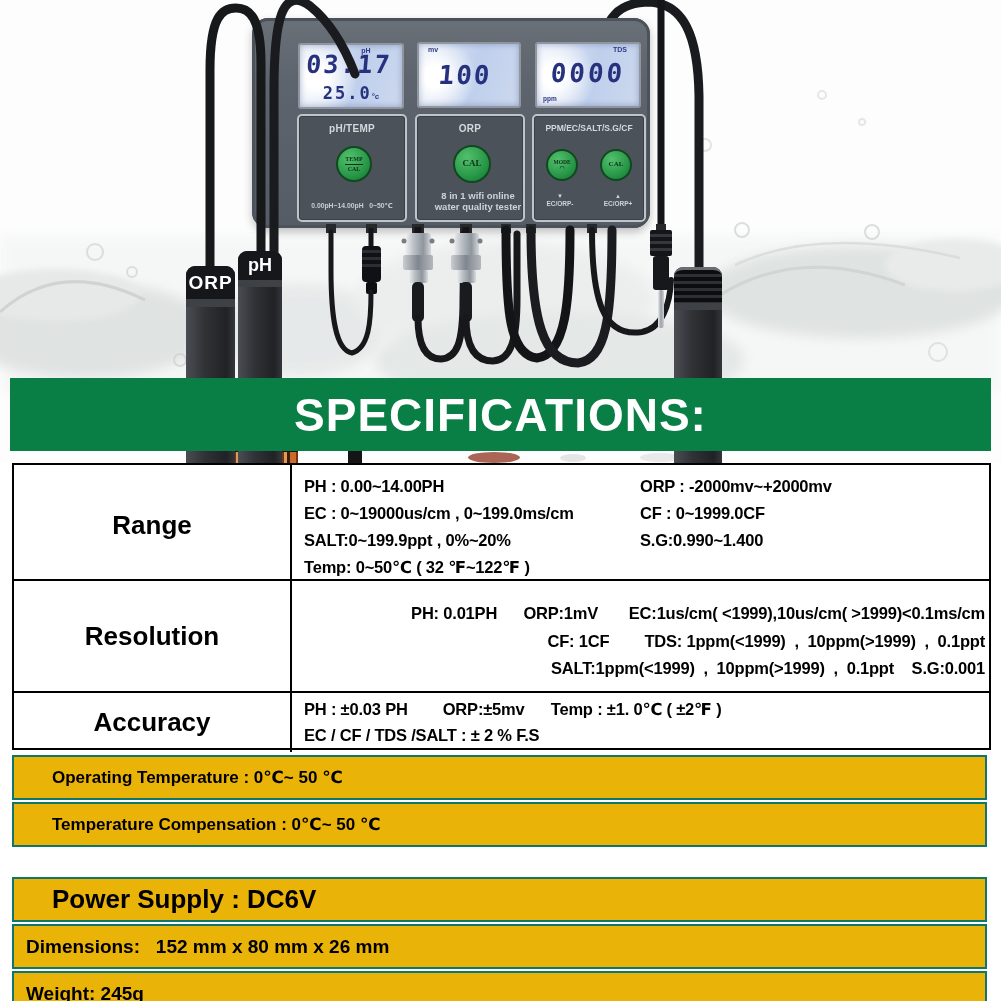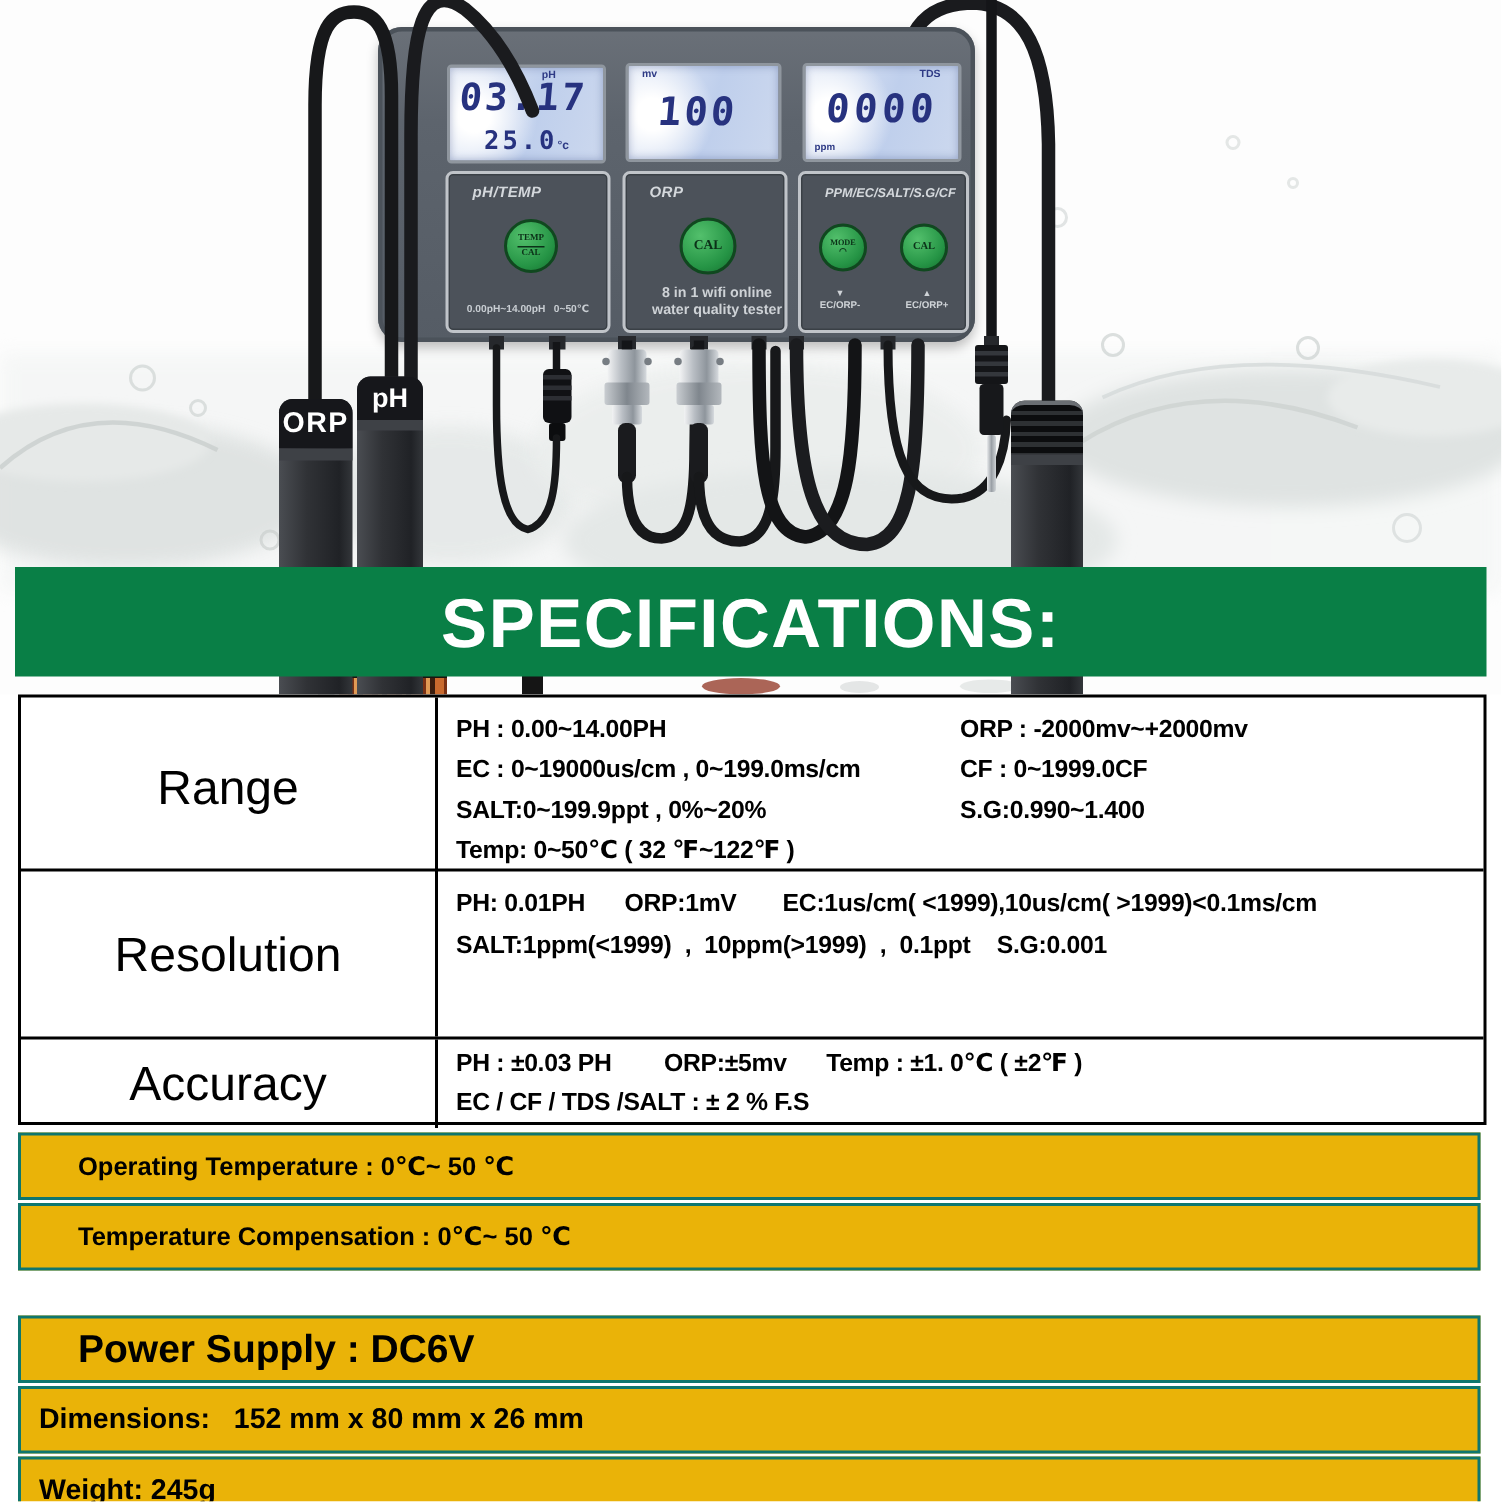--- a/index.html
+++ b/index.html
@@ -24,22 +24,22 @@
   .lcd1 .u-top{left:60%;top:2px;} .lcd2 .u-top{left:9px;top:2px;} .lcd3 .u-top{right:12px;top:2px;}
   .lcd3 .u-bot{left:6px;bottom:4px;font-size:6.5px;}
   .lcd1 .main{position:absolute;left:0;right:4px;top:5px;text-align:center;font-size:25px;}
   .lcd1 .subrow{position:absolute;left:0;right:0;bottom:3px;text-align:center;font-size:17px;}
   .lcd1 .subrow .u2{font-size:8px;font-weight:bold;color:#2e3a85;transform:none;letter-spacing:0;}
   .lcd2 .main{position:absolute;left:0;right:8px;top:16px;text-align:center;font-size:26px;}
   .lcd3 .main{position:absolute;left:0;right:0;top:14px;text-align:center;font-size:26px;letter-spacing:3px;}
   .panel{position:absolute;top:96px;height:104px;background:#4c525a;border:2px solid #c0c4c9;
          border-radius:5px;box-shadow:inset 0 0 0 1px #3a4046;}
   .p1{left:45px;width:106px;} .p2{left:163px;width:106px;} .p3{left:280px;width:110px;}
-  .ptitle{position:absolute;left:16px;right:0;top:7px;text-align:left;font-size:10px;font-weight:bold;
-          color:#d4d8dc;letter-spacing:.3px;font-style:italic;}
+  .ptitle{position:absolute;left:0;right:0;top:7px;text-align:center;font-size:10px;font-weight:bold;
+          color:#d4d8dc;letter-spacing:.3px;}
   .p3 .ptitle{font-size:8.5px;letter-spacing:0;}
   .btn{position:absolute;border-radius:50%;
        background:radial-gradient(circle at 35% 30%,#53c06c,#259445 65%,#166f2f 100%);
        border:2px solid #10481f;color:#0b3118;font-weight:bold;text-align:center;
        display:flex;flex-direction:column;align-items:center;justify-content:center;line-height:1.05;font-family:Liberation Serif, serif;}
   .btn-tempcal{left:37px;top:30px;width:32px;height:32px;font-size:6px;}
   .btn-tempcal .dl{width:18px;border-top:1px solid #0b3118;margin:1px 0;}
   .btn-cal2{left:36px;top:29px;width:34px;height:34px;font-size:9px;}
   .btn-mode{left:12px;top:33px;width:28px;height:28px;font-size:5.5px;}
   .btn-cal3{right:12px;top:33px;width:28px;height:28px;font-size:7px;}
@@ -77,27 +77,27 @@
   .bit-blob2{left:560px;top:454px;width:26px;height:8px;border-radius:50%;background:#d8dcdb;opacity:.7;}
   .bit-blob3{left:640px;top:453px;width:40px;height:9px;border-radius:50%;background:#dde1e0;opacity:.7;}
   
   .banner{position:absolute;left:10px;top:378px;width:981px;height:73px;background:#097f46;z-index:10;
           display:flex;align-items:center;justify-content:center;}
   .banner span{color:#fff;font-size:46px;font-weight:bold;letter-spacing:1px;}
   
   .main-table{position:absolute;left:12px;top:463px;width:975px;border:2px solid #000;background:#fff;z-index:11;}
   .trow{display:grid;grid-template-columns:278px 1fr;}
   .trow+.trow{border-top:2px solid #000;}
-  .tlabel{display:flex;align-items:center;justify-content:center;font-size:32px;color:#000;
-          border-right:2px solid #000;}
+  .tlabel{display:flex;align-items:center;justify-content:center;font-size:26px;color:#000;
+          border-right:2px solid #000;font-weight:bold;}
   .tcontent{padding:8px 4px 4px 12px;font-weight:bold;font-size:16.5px;color:#000;letter-spacing:-0.2px;}
   .r-range{height:114px;} .r-res{height:110px;} .r-acc{height:55px;}
   .range-grid{display:grid;grid-template-columns:336px 1fr;line-height:27px;}
   .line{white-space:pre;line-height:27px;}
-  .r-res .tcontent{padding-top:8px;} .r-res .line{line-height:27.5px;}
+  .r-res .tcontent{padding-top:19px;text-align:right;} .r-res .line{line-height:27.5px;}
   .r-acc .tcontent{padding-top:3px;} .r-acc .line{line-height:26px;}
   
   .info-rows{position:absolute;left:12px;top:755px;width:975px;z-index:11;}
   .info-row{height:41px;border:2px solid #0f766e;margin-top:2px;display:flex;align-items:center;
             padding-left:38px;font-weight:bold;color:#000;white-space:pre;background:#eab308;}
   .info-row:first-child{margin-top:0;}
   .fs17{font-size:17px;} .fs21{font-size:26px;margin-top:30px;} .fs19{font-size:19px;padding-left:12px;}
 </style>
 </head>
 <body>
@@ -314,20 +314,21 @@
           <span class="line">SALT:0~199.9ppt , 0%~20%</span>
           <span class="line">S.G:0.990~1.400</span>
           <span class="line">Temp: 0~50℃ ( 32 ℉~122℉ )</span>
         </div>
       </div>
     </div>
     <div class="trow r-res">
       <div class="tlabel">Resolution</div>
       <div class="tcontent">
         <div class="line">PH: 0.01PH      ORP:1mV       EC:1us/cm( &lt;1999),10us/cm( &gt;1999)&lt;0.1ms/cm</div>
+        <div class="line">CF: 1CF        TDS: 1ppm(&lt;1999)  ,  10ppm(&gt;1999)  ,  0.1ppt</div>
         <div class="line">SALT:1ppm(&lt;1999)  ,  10ppm(&gt;1999)  ,  0.1ppt    S.G:0.001</div>
       </div>
     </div>
     <div class="trow r-acc">
       <div class="tlabel">Accuracy</div>
       <div class="tcontent">
         <div class="line">PH : ±0.03 PH        ORP:±5mv      Temp : ±1. 0℃ ( ±2℉ )</div>
         <div class="line">EC / CF / TDS /SALT : ± 2 % F.S</div>
       </div>
     </div>

